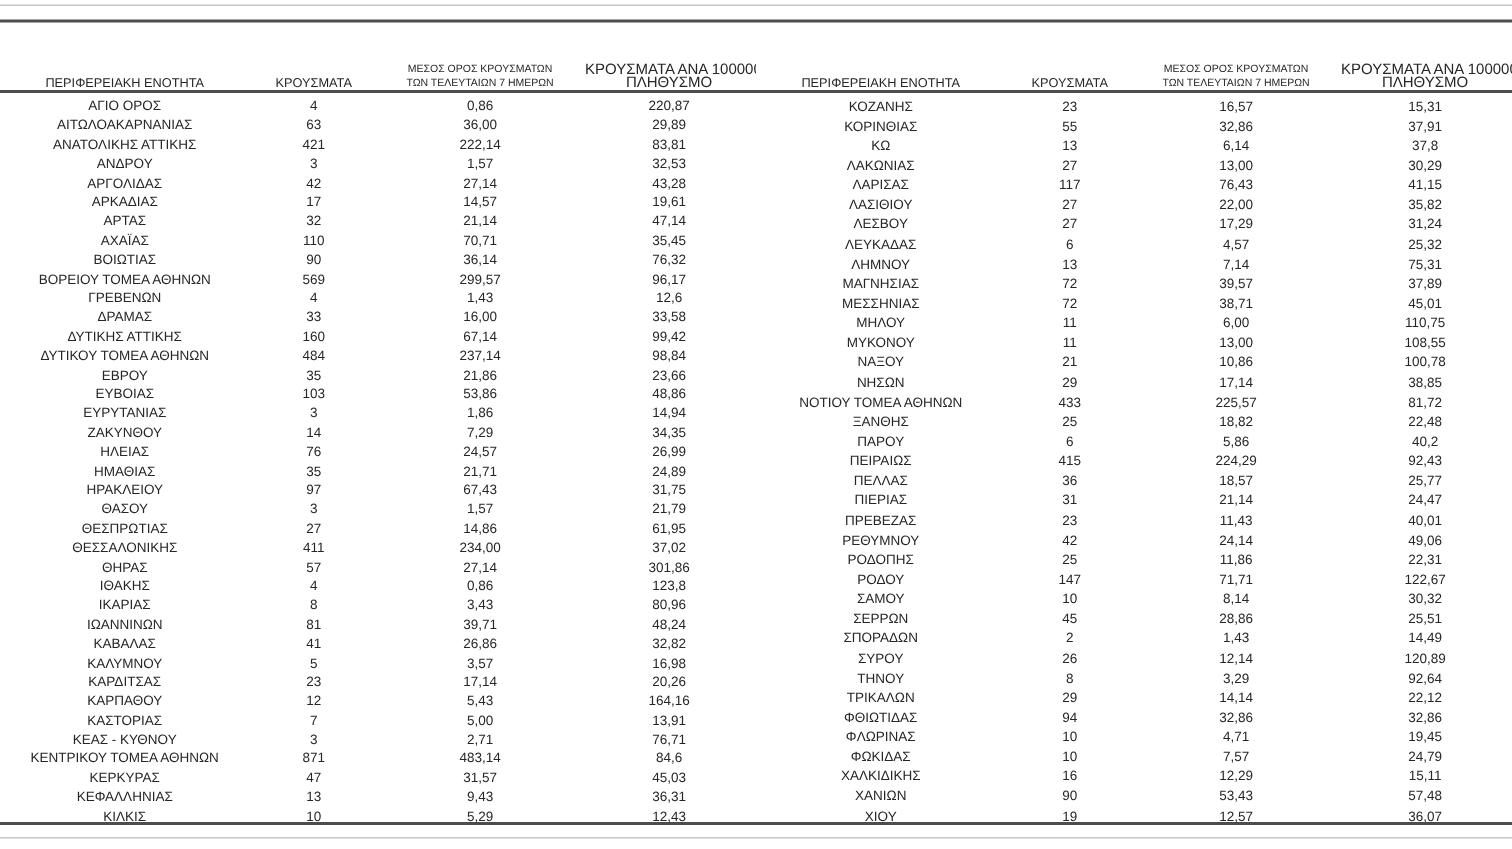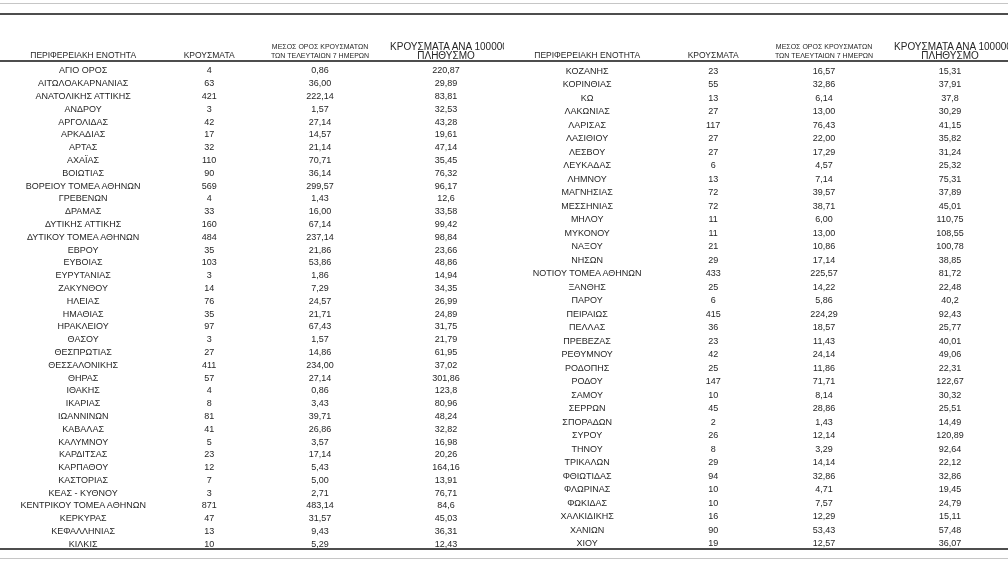--- a/index.html
+++ b/index.html
@@ -442,40 +442,46 @@
           </tr>
           <tr>
             <td>ΝΟΤΙΟΥ ΤΟΜΕΑ ΑΘΗΝΩΝ</td>
             <td>433</td>
             <td>225,57</td>
             <td>81,72</td>
           </tr>
           <tr>
             <td>ΞΑΝΘΗΣ</td>
             <td>25</td>
-            <td>14,22</td>
+            <td>18,82</td>
             <td>22,48</td>
           </tr>
           <tr>
             <td>ΠΑΡΟΥ</td>
             <td>6</td>
             <td>5,86</td>
             <td>40,2</td>
           </tr>
           <tr>
             <td>ΠΕΙΡΑΙΩΣ</td>
             <td>415</td>
             <td>224,29</td>
             <td>92,43</td>
           </tr>
           <tr>
             <td>ΠΕΛΛΑΣ</td>
             <td>36</td>
             <td>18,57</td>
             <td>25,77</td>
+          </tr>
+          <tr>
+            <td>ΠΙΕΡΙΑΣ</td>
+            <td>31</td>
+            <td>21,14</td>
+            <td>24,47</td>
           </tr>
           <tr>
             <td>ΠΡΕΒΕΖΑΣ</td>
             <td>23</td>
             <td>11,43</td>
             <td>40,01</td>
           </tr>
           <tr>
             <td>ΡΕΘΥΜΝΟΥ</td>
             <td>42</td>

